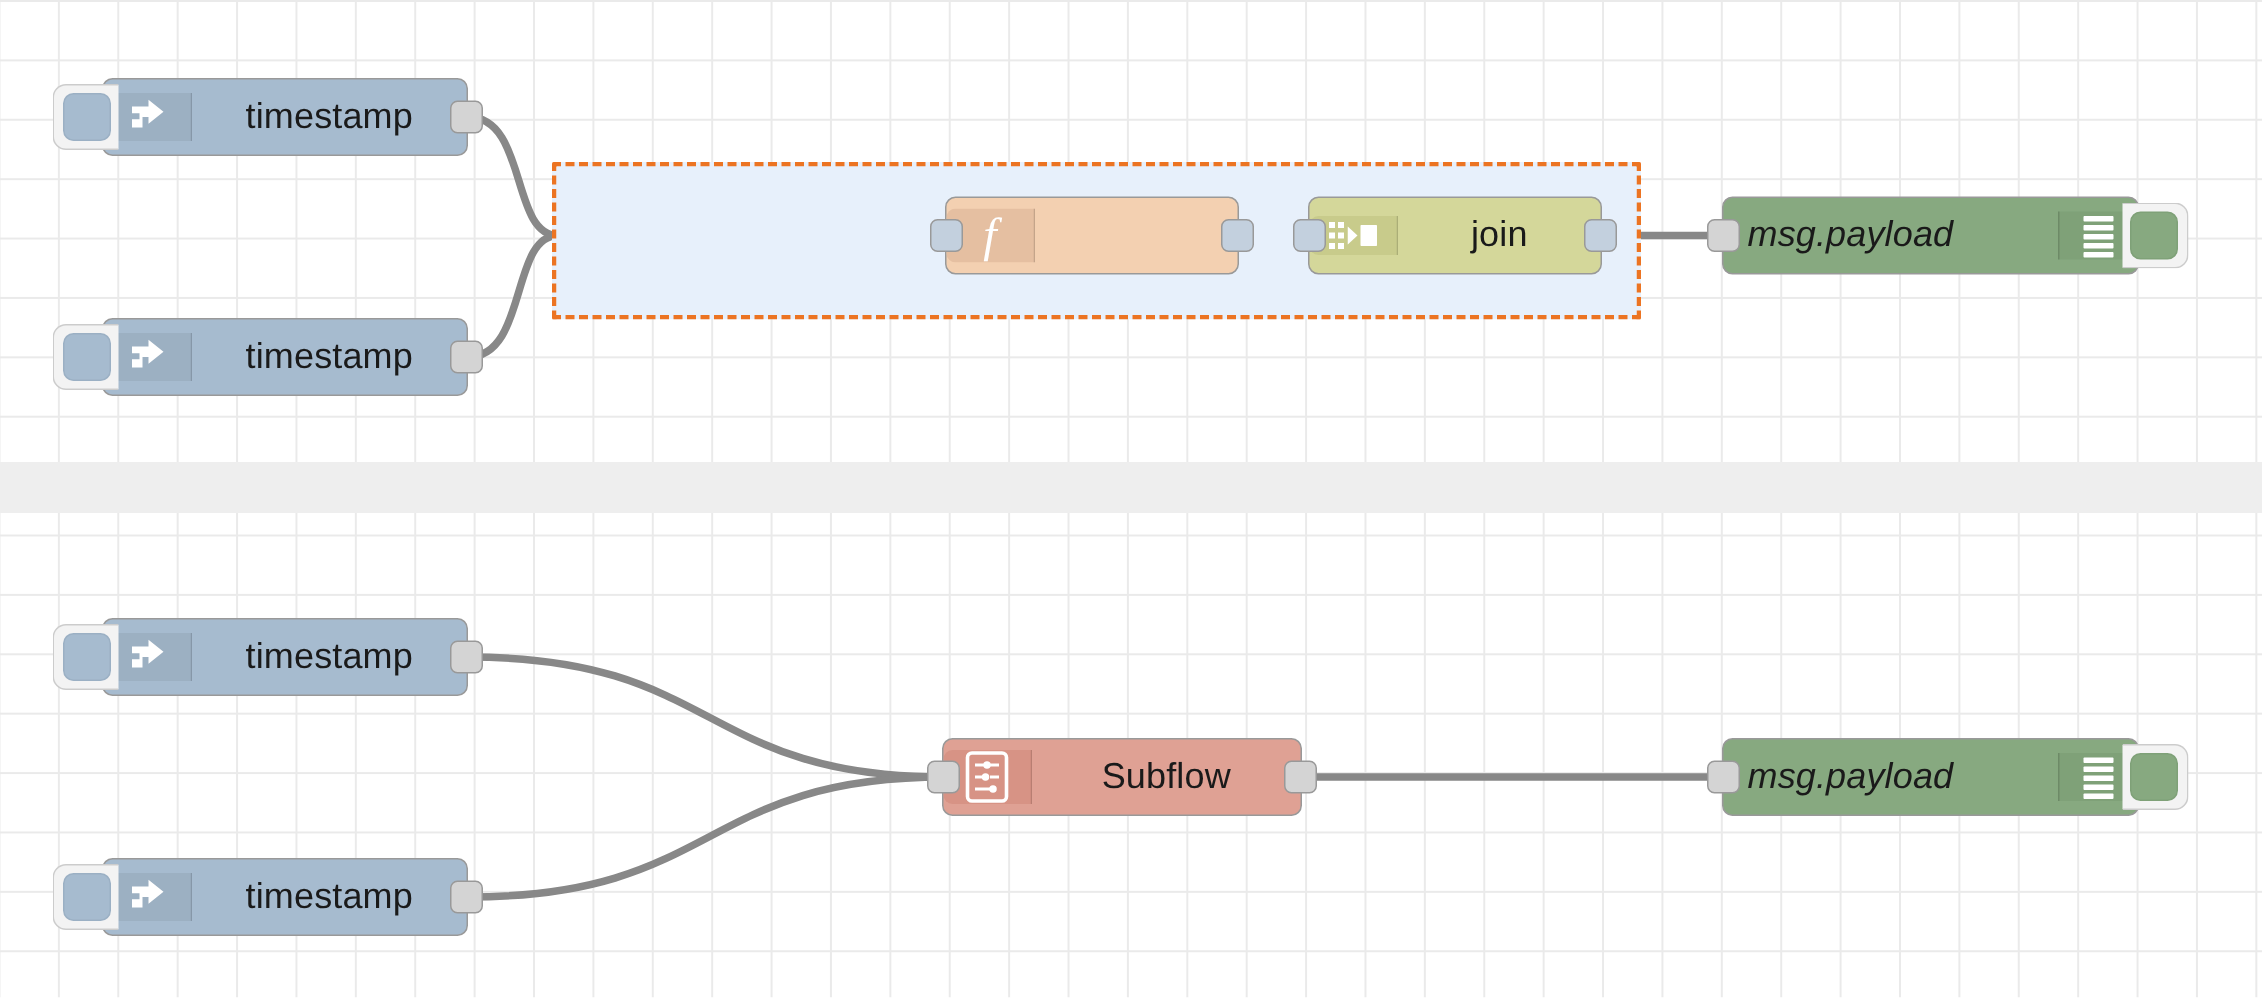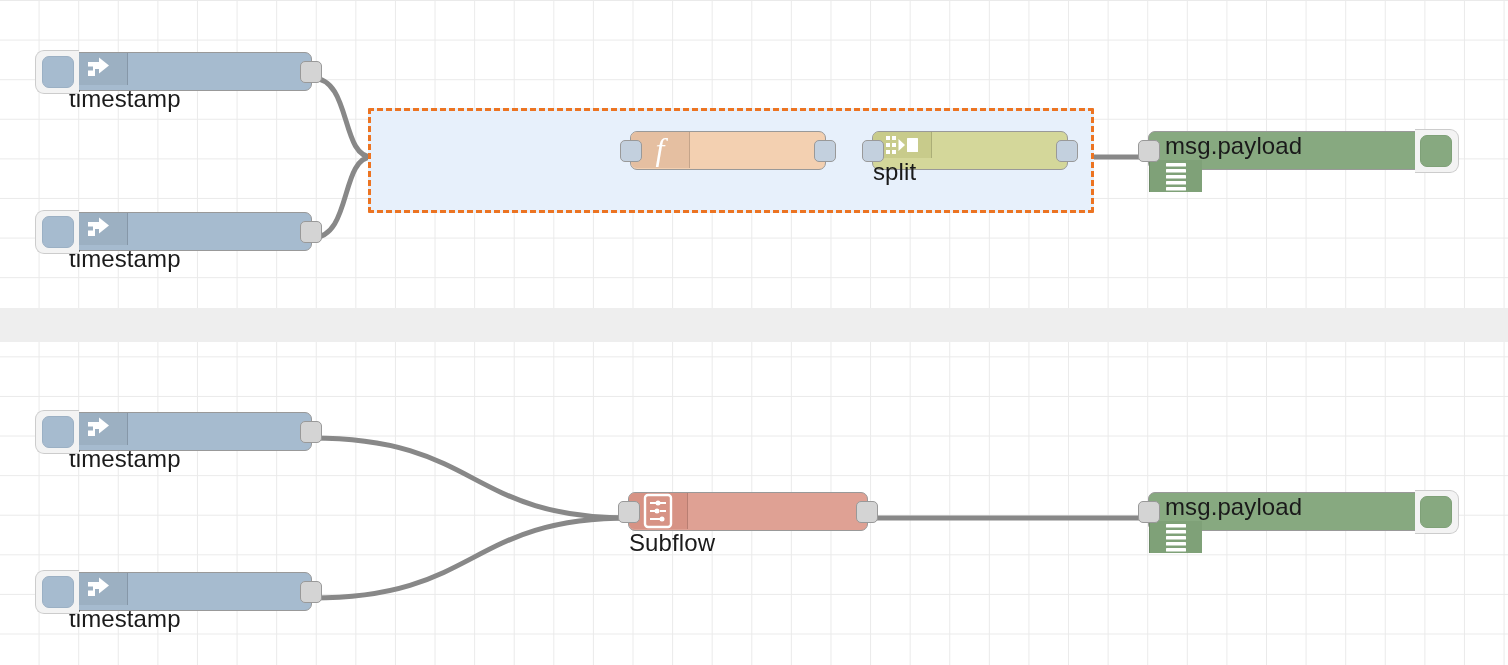--- a/index.html
+++ b/index.html
@@ -41,27 +41,26 @@
     position: absolute;
     border: 3px dashed #ec7422;
     background: #e7f0fb;
     box-sizing: border-box;
     border-radius: 1px;
   }
   
   .node {
     position: absolute;
     display: flex;
-    align-items: flex-start;
+    align-items: center;
     box-sizing: border-box;
     border: 1px solid #999999;
     border-radius: 7px;
-    height: 39px;
+    height: 52px;
     overflow: visible;
-    flex-direction: column;
   }
   .node-icon-strip {
     width: 58px;
     display: flex;
     align-items: center;
     justify-content: center;
     border-top-left-radius: 6px;
     border-bottom-left-radius: 6px;
     border-right: 1px solid rgba(0,0,0,0.14);
     flex: none;
@@ -69,21 +68,21 @@
   .node-label {
     flex: 1;
     display: flex;
     align-items: center;
     font-size: 24px;
     color: #1a1a1a;
     letter-spacing: 0.1px;
     white-space: nowrap;
   }
   .node-label.center { justify-content: center; }
-  .node-label.left { padding-left: 16px; }
+  .node-label.left { padding-left: 16px; font-style: italic; }
 
   
   .port {
     position: absolute;
     width: 22px;
     height: 22px;
     box-sizing: border-box;
     border: 1.6px solid #999999;
     border-radius: 5px;
     background: #d4d4d4;
@@ -247,21 +246,21 @@
           <rect x="7" y="4" width="4" height="4"></rect>
           <rect x="1" y="11" width="4" height="4"></rect>
           <rect x="7" y="11" width="4" height="4"></rect>
           <rect x="1" y="18" width="4" height="4"></rect>
           <rect x="7" y="18" width="4" height="4"></rect>
         </g>
         <path d="M13.5 7 L20 13 L13.5 19 Z" fill="#ffffff"></path>
         <rect x="22" y="6" width="11" height="14" rx="0.5" fill="#ffffff"></rect>
       </svg>
     </div>
-    <div class="node-label center">split</div>
+    <div class="node-label center">join</div>
     <div class="port in blue"></div>
     <div class="port out blue"></div>
   </div>
 
   <div class="node node-debug" style="left:1148px;top:131px;width:278px;">
     <div class="node-label left">msg.payload</div>
     <div class="node-icon-strip">
       <svg class="glyph" width="28" height="32" viewBox="0 0 28 32">
         <g fill="#ffffff">
           <rect x="4" y="3" width="20" height="3.6" rx="0.6"></rect>

